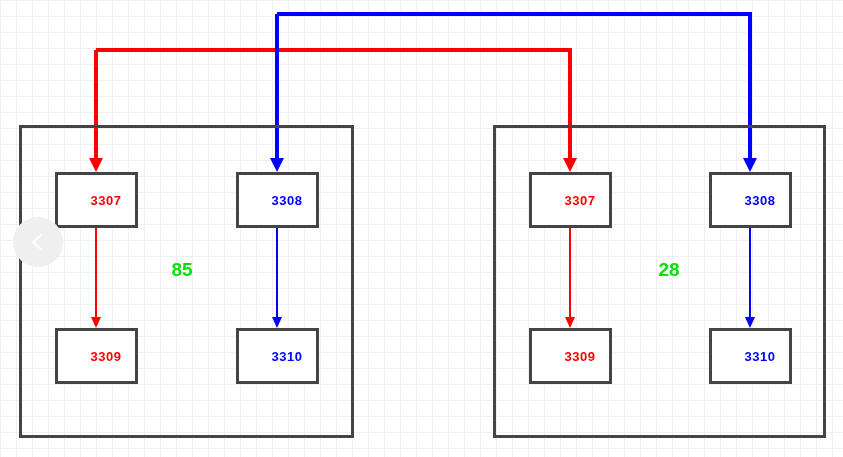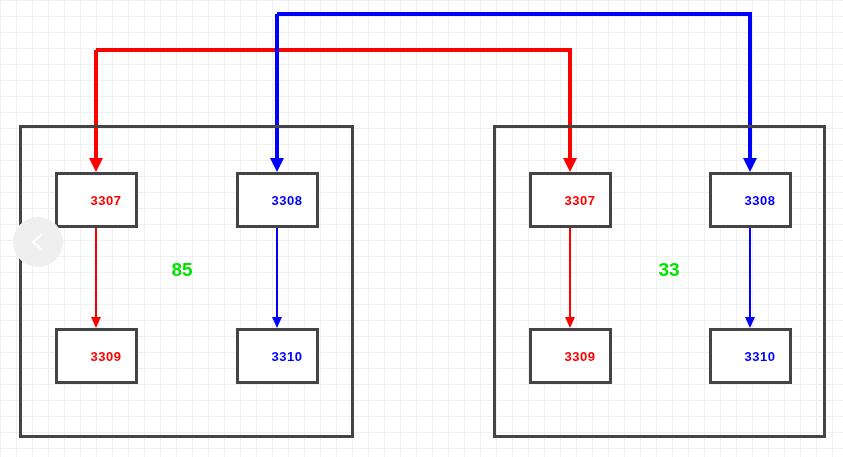--- a/index.html
+++ b/index.html
@@ -110,21 +110,21 @@
       <div class="node-box" style="left: 236px; top: 172px; width: 83px; height: 56px; border-color: rgb(68, 68, 68); background: rgb(255, 255, 255);">
         <span class="node-label" style="color: rgb(0, 0, 255);">3308</span>
       </div>
       <div class="node-box" style="left: 55px; top: 328px; width: 83px; height: 56px; border-color: rgb(68, 68, 68); background: rgb(255, 255, 255);">
         <span class="node-label" style="color: rgb(255, 0, 0);">3309</span>
       </div>
       <div class="node-box" style="left: 236px; top: 328px; width: 83px; height: 56px; border-color: rgb(68, 68, 68); background: rgb(255, 255, 255);">
         <span class="node-label" style="color: rgb(0, 0, 255);">3310</span>
       </div>
       <div class="group-box" style="left: 493px; top: 125px; width: 333px; height: 313px; border-color: rgb(68, 68, 68);"></div>
-      <div class="group-label" style="left: 669px; top: 269px; color: rgb(0, 228, 0);">33</div>
+      <div class="group-label" style="left: 669px; top: 269px; color: rgb(0, 228, 0);">28</div>
       <div class="node-box" style="left: 529px; top: 172px; width: 83px; height: 56px; border-color: rgb(68, 68, 68); background: rgb(255, 255, 255);">
         <span class="node-label" style="color: rgb(255, 0, 0);">3307</span>
       </div>
       <div class="node-box" style="left: 709px; top: 172px; width: 83px; height: 56px; border-color: rgb(68, 68, 68); background: rgb(255, 255, 255);">
         <span class="node-label" style="color: rgb(0, 0, 255);">3308</span>
       </div>
       <div class="node-box" style="left: 529px; top: 328px; width: 83px; height: 56px; border-color: rgb(68, 68, 68); background: rgb(255, 255, 255);">
         <span class="node-label" style="color: rgb(255, 0, 0);">3309</span>
       </div>
       <div class="node-box" style="left: 709px; top: 328px; width: 83px; height: 56px; border-color: rgb(68, 68, 68); background: rgb(255, 255, 255);">

